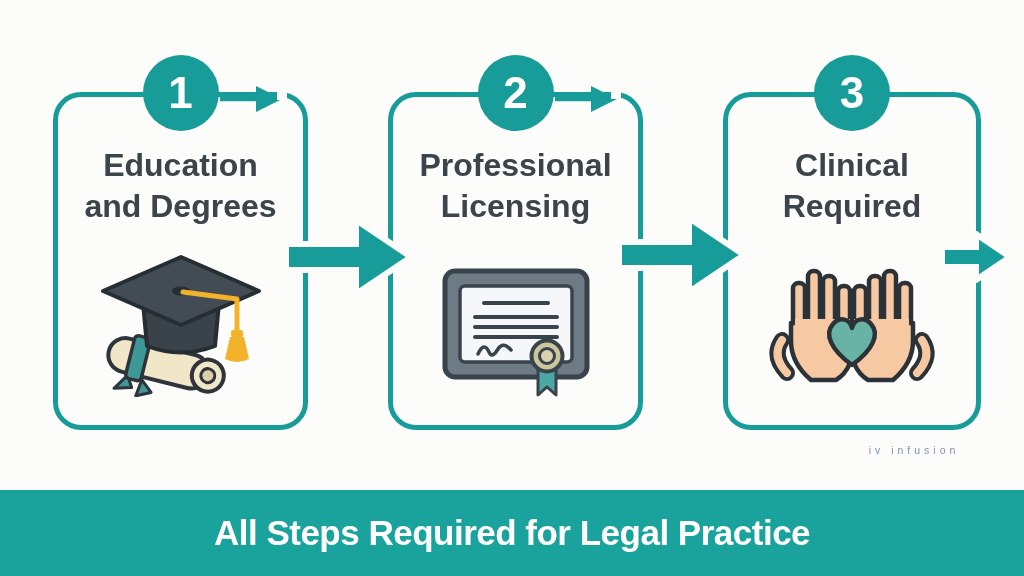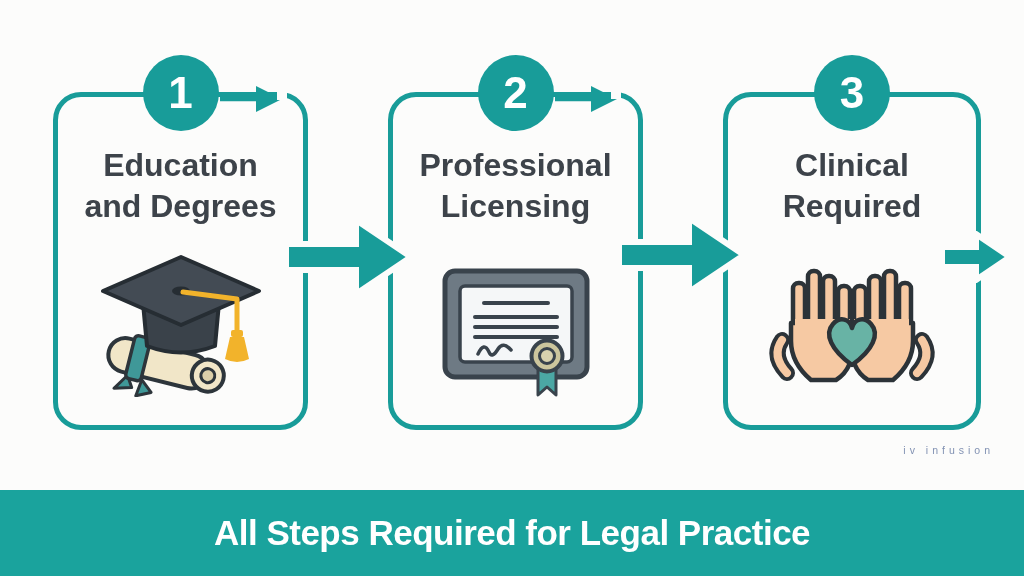--- a/index.html
+++ b/index.html
@@ -49,21 +49,21 @@
   .fa-poly{fill:var(--teal);stroke:var(--background);stroke-width:6;stroke-linejoin:miter;}
 
   .banner{position:absolute;left:0;top:490px;width:1024px;height:86px;
     background:var(--banner-bg);display:flex;align-items:center;justify-content:center;}
   .banner-text{color:#ffffff;font-size:35px;font-weight:800;letter-spacing:-0.5px;}
 
   .brand{position:absolute;left:834px;top:444px;width:160px;text-align:center;}
   .brand-name{display:flex;align-items:center;justify-content:center;gap:6px;
     color:var(--navy);font-size:25px;font-weight:700;letter-spacing:2px;font-family:"DejaVu Sans",sans-serif;}
   .brand-dot{width:8px;height:8px;border-radius:50%;background:#2f6cf0;margin-top:3px;}
-  .brand-tagline{margin-top:0;font-size:10.5px;letter-spacing:4px;color:var(--tagline);font-weight:400;text-align:right;}
+  .brand-tagline{margin-top:0;font-size:10.5px;letter-spacing:4px;color:var(--tagline);font-weight:400;}
 </style>
 </head>
 <body>
 
 <div id="stage">
 
   <section class="card" id="card1">
     <svg class="circle-arrow" width="64" height="32" viewBox="0 0 64 32">
       <line x1="0" y1="16" x2="37" y2="16"></line>
       <polygon points="36,3 62,16 36,29"></polygon>

